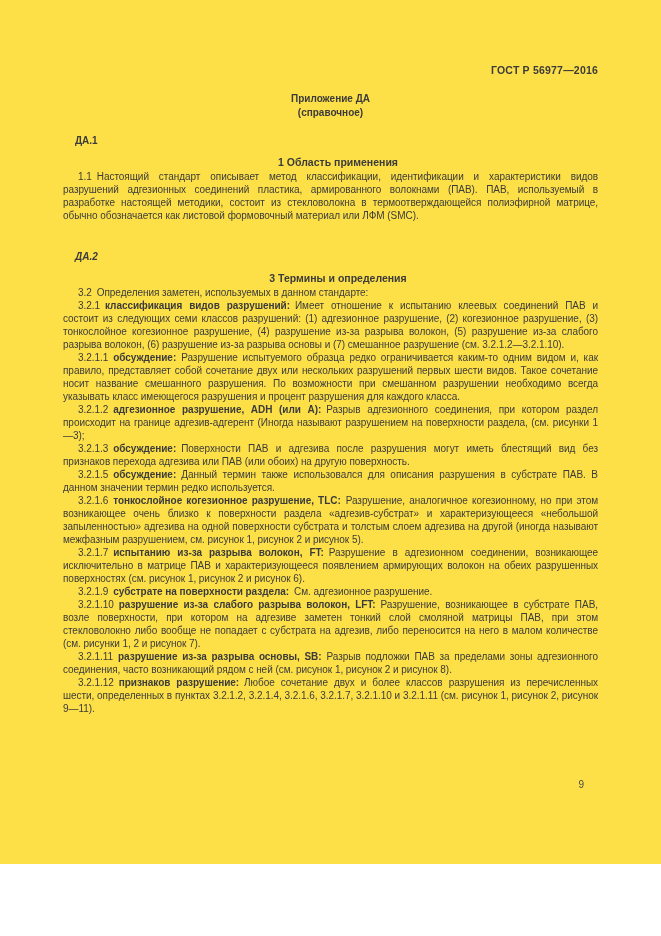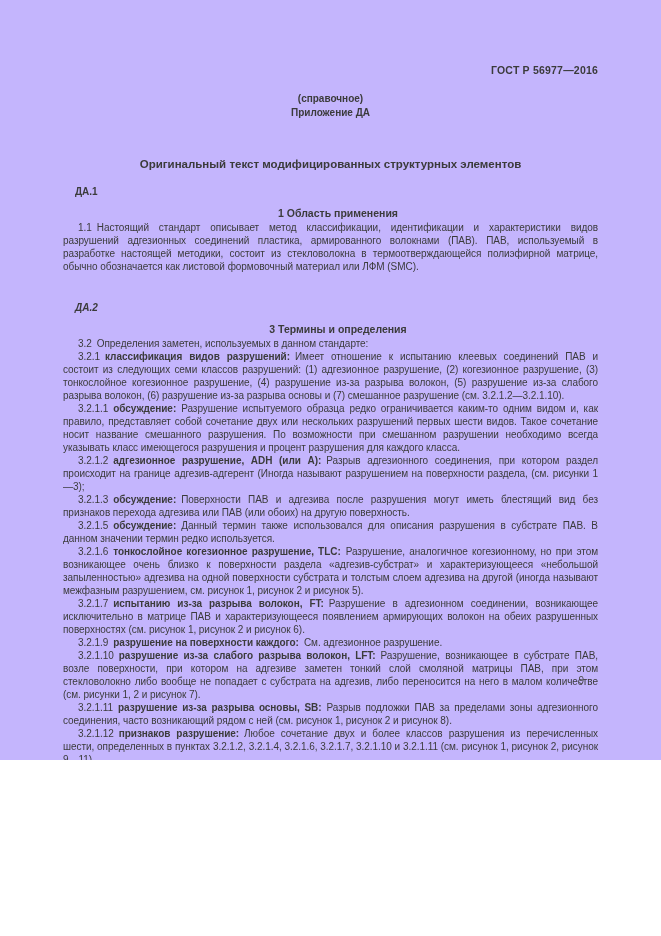--- a/index.html
+++ b/index.html
@@ -1,20 +1,20 @@
 <!DOCTYPE html>
 <html lang="ru"><head>
 <meta charset="utf-8">
 <style>
   html, body { margin: 0; padding: 0; background: #ffffff; }
   .page {
     position: relative;
     width: 661px;
-    height: 760px;
-    background: #c4b5fd;
+    height: 864px;
+    background: #fde047;
     font-family: "Liberation Sans", sans-serif;
     color: #3b3b3b;
     overflow: hidden;
   }
   .content {
     position: absolute;
     left: 63px;
     top: 64px;
     width: 535px;
   }
@@ -77,25 +77,24 @@
 </style>
 </head>
 <body>
 
 <div class="page">
   <div class="content">
 
     <div class="doc-header">ГОСТ Р 56977—2016</div>
 
     <div class="annex-block">
+      <div>Приложение ДА</div>
       <div>(справочное)</div>
-      <div>Приложение ДА</div>
     </div>
 
-    <div class="doc-title">Оригинальный текст модифицированных структурных элементов</div>
 
     <div class="section-label">ДА.1</div>
 
     <div class="section-heading">1 Область применения</div>
 
     <p class="para"><span class="num">1.1</span><span class="txt">Настоящий стандарт описывает метод классификации, идентификации и характеристики видов разрушений адгезионных соединений пластика, армированного волокнами (ПАВ). ПАВ, используемый в разработке настоящей методики, состоит из стекловолокна в термоотверждающейся полиэфирной матрице, обычно обозначается как листовой формовочный материал или ЛФМ (SMC).</span></p>
 
     <div class="section-label later">ДА.2</div>
 
     <div class="section-heading">3 Термины и определения</div>
@@ -111,21 +110,21 @@
     <p class="para"><span class="num">3.2.1.3</span><b class="term">обсуждение:</b><span class="txt">Поверхности ПАВ и адгезива после разрушения могут иметь блестящий вид без признаков перехода адгезива или ПАВ (или обоих) на другую поверхность.</span></p>
 
 
     <p class="para"><span class="num">3.2.1.5</span><b class="term">обсуждение:</b><span class="txt">Данный термин также использовался для описания разрушения в субстрате ПАВ. В данном значении термин редко используется.</span></p>
 
     <p class="para"><span class="num">3.2.1.6</span><b class="term">тонкослойное когезионное разрушение, TLC:</b><span class="txt">Разрушение, аналогичное когезионному, но при этом возникающее очень близко к поверхности раздела «адгезив-субстрат» и характеризующееся «небольшой запыленностью» адгезива на одной поверхности субстрата и толстым слоем адгезива на другой (иногда называют межфазным разрушением, см. рисунок 1, рисунок 2 и рисунок 5).</span></p>
 
     <p class="para"><span class="num">3.2.1.7</span><b class="term">испытанию из-за разрыва волокон, FT:</b><span class="txt">Разрушение в адгезионном соединении, возникающее исключительно в матрице ПАВ и характеризующееся появлением армирующих волокон на обеих разрушенных поверхностях (см. рисунок 1, рисунок 2 и рисунок 6).</span></p>
 
 
-    <p class="para"><span class="num">3.2.1.9</span><b class="term">разрушение на поверхности каждого:</b><span class="txt">См. адгезионное разрушение.</span></p>
+    <p class="para"><span class="num">3.2.1.9</span><b class="term">субстрате на поверхности раздела:</b><span class="txt">См. адгезионное разрушение.</span></p>
 
     <p class="para"><span class="num">3.2.1.10</span><b class="term">разрушение из-за слабого разрыва волокон, LFT:</b><span class="txt">Разрушение, возникающее в субстрате ПАВ, возле поверхности, при котором на адгезиве заметен тонкий слой смоляной матрицы ПАВ, при этом стекловолокно либо вообще не попадает с субстрата на адгезив, либо переносится на него в малом количестве (см. рисунки 1, 2 и рисунок 7).</span></p>
 
     <p class="para"><span class="num">3.2.1.11</span><b class="term">разрушение из-за разрыва основы, SB:</b><span class="txt">Разрыв подложки ПАВ за пределами зоны адгезионного соединения, часто возникающий рядом с ней (см. рисунок 1, рисунок 2 и рисунок 8).</span></p>
 
     <p class="para"><span class="num">3.2.1.12</span><b class="term">признаков разрушение:</b><span class="txt">Любое сочетание двух и более классов разрушения из перечисленных шести, определенных в пунктах 3.2.1.2, 3.2.1.4, 3.2.1.6, 3.2.1.7, 3.2.1.10 и 3.2.1.11 (см. рисунок 1, рисунок 2, рисунок 9—11).</span></p>
 
   </div>
 
   <div class="page-number">9</div>

